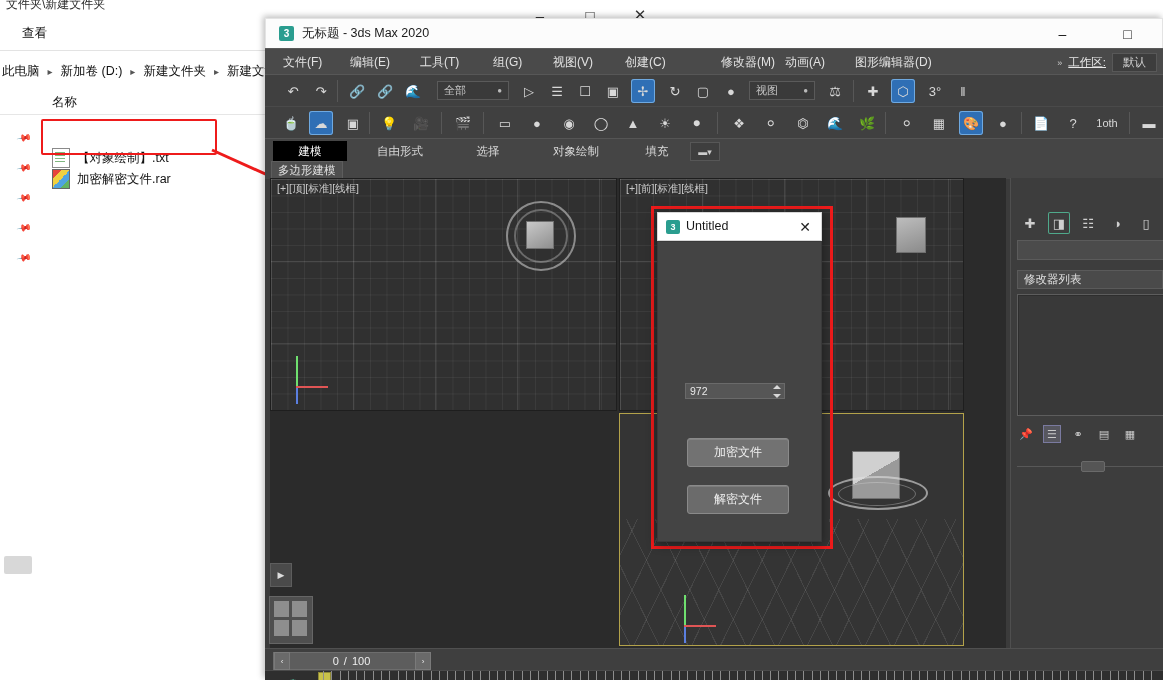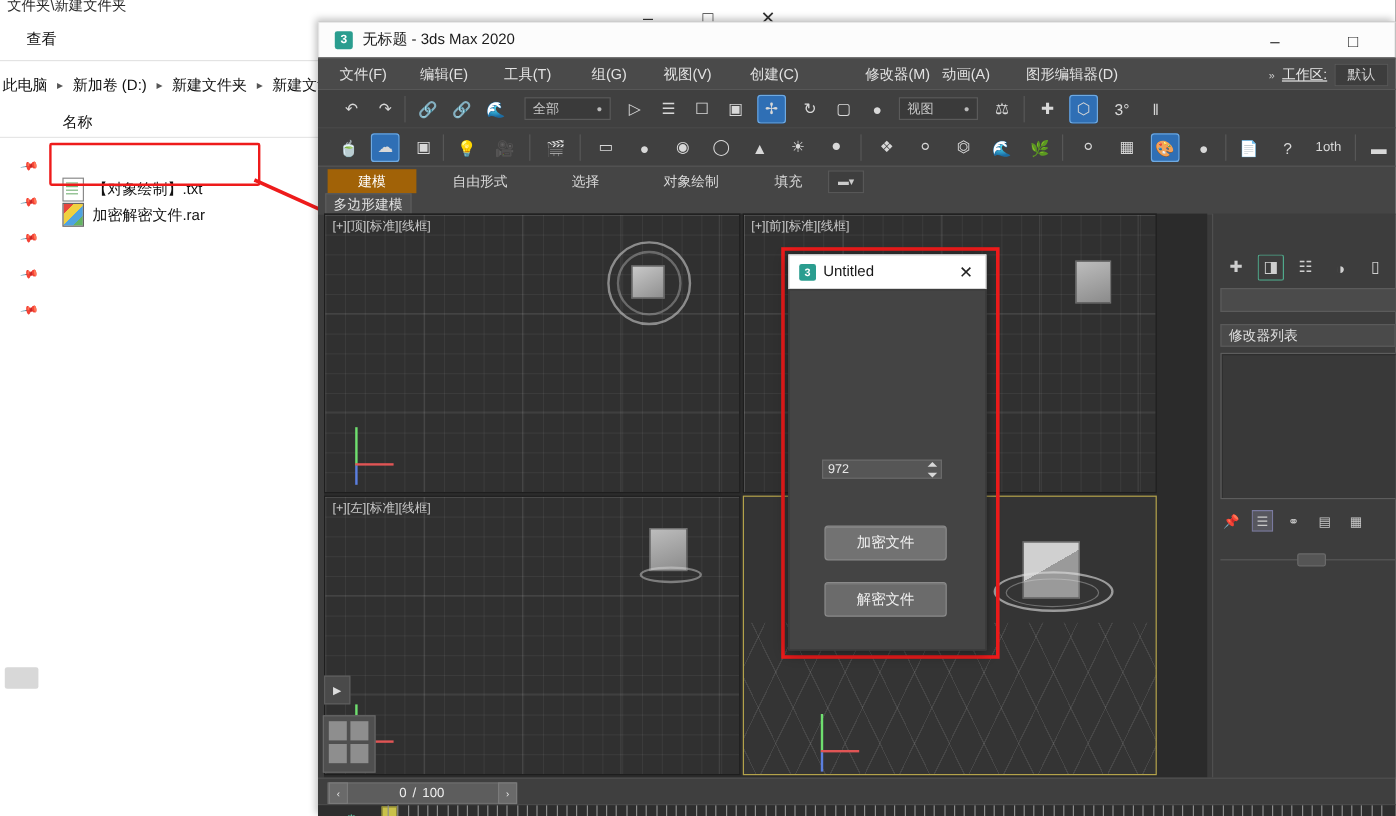--- a/index.html
+++ b/index.html
@@ -63,21 +63,21 @@
   #max-toolbar2{position:absolute;left:0;top:88px;width:898px;height:32px;background:#404040;border-top:1px solid #4a4a4a;}
   .tbtn{position:absolute;top:4px;width:24px;height:24px;border-radius:3px;display:flex;align-items:center;justify-content:center;font-size:13px;color:#d8d8d8;}
   .tbtn.sel{background:#2f6fb5;box-shadow:inset 0 0 0 1px #6fa9e0;}
   .tsep{position:absolute;top:5px;width:1px;height:22px;background:#575757;}
   .tcombo{position:absolute;top:6px;height:19px;background:#3a3a3a;border:1px solid #5a5a5a;color:#d0d0d0;font-size:11px;padding:1px 6px;box-sizing:border-box;display:flex;align-items:center;justify-content:space-between;}
   .tcombo .cv{opacity:.92;}
   .tcombo .cc{font-size:8px;color:#bbb;}
 
   #max-ribbon{position:absolute;left:0;top:120px;width:898px;height:40px;background:#454545;border-top:1px solid #555;}
   .rtab{position:absolute;top:2px;height:20px;font-size:11.5px;color:#d9d9d9;display:flex;align-items:center;justify-content:center;}
-  .rtab.active{background:#a16207;color:#fff;}
+  .rtab.active{background:#000000;color:#fff;}
   #ribbon-sub{position:absolute;left:6px;top:22px;height:17px;background:#4f4f4f;border:1px solid #5d5d5d;color:#e0e0e0;font-size:11.5px;display:flex;align-items:center;padding:0 6px;}
   #ribbon-min{position:absolute;left:425px;top:3px;width:28px;height:17px;background:#3e3e3e;border:1px solid #575757;display:flex;align-items:center;justify-content:center;color:#ccc;font-size:9px;}
 
   
   #vp-area{position:absolute;left:5px;top:160px;width:736px;height:470px;background:#2b2b2b;}
   .vp{position:absolute;background:#303030;box-sizing:border-box;border:1px solid #1e1e1e;overflow:hidden;}
   .vp.active{border:1px solid #b3a24a;}
   .vplabel{position:absolute;left:6px;top:3px;font-size:10.5px;color:#c8c8c8;z-index:5;white-space:nowrap;}
   .grid{position:absolute;inset:0;
      background-image:
@@ -327,31 +327,20 @@
           <span class="tri-b"></span>
       </div>
     </div>
 
     <div class="vp" id="vp-front">
       <div class="grid"></div>
       <span class="vplabel">[+][前][标准][线框]</span>
       <div class="boxobj" style="left:276px;top:38px;width:28px;height:34px;background:linear-gradient(160deg,#bdbdbd,#8b8b8b)"></div>
     </div>
 
-    <div class="vp" id="vp-left">
-      <div class="grid"></div>
-      <span class="vplabel">[+][左][标准][线框]</span>
-      <div class="boxobj" style="left:270px;top:26px;width:30px;height:34px;background:linear-gradient(160deg,#bdbdbd,#8b8b8b)"></div>
-      <div style="position:absolute;left:262px;top:58px;width:48px;height:10px;border-radius:50%;border:2px solid rgba(220,220,220,.45)"></div>
-      <div id="axis-tripod-left" style="position:absolute;left:25px;bottom:26px">
-        <span class="tri-y"></span>
-          <span class="tri-x"></span>
-          <span class="tri-b"></span>
-      </div>
-    </div>
 
     <div class="vp active" id="vp-persp">
       <div id="persp-floor"></div>
       <div class="boxobj" style="left:232px;top:37px;width:46px;height:46px;transform:rotate(0deg);background:linear-gradient(150deg,#d0d0d0 0 45%,#9a9a9a 45% 100%)"></div>
       <div style="position:absolute;left:208px;top:62px;width:96px;height:30px;border-radius:50%;border:2px solid rgba(225,225,225,.6)"></div>
       <div style="position:absolute;left:218px;top:68px;width:76px;height:22px;border-radius:50%;border:1px solid rgba(225,225,225,.35)"></div>
       <div style="position:absolute;left:64px;bottom:18px">
         <span class="tri-y"></span>
           <span class="tri-x"></span>
           <span class="tri-b"></span>

